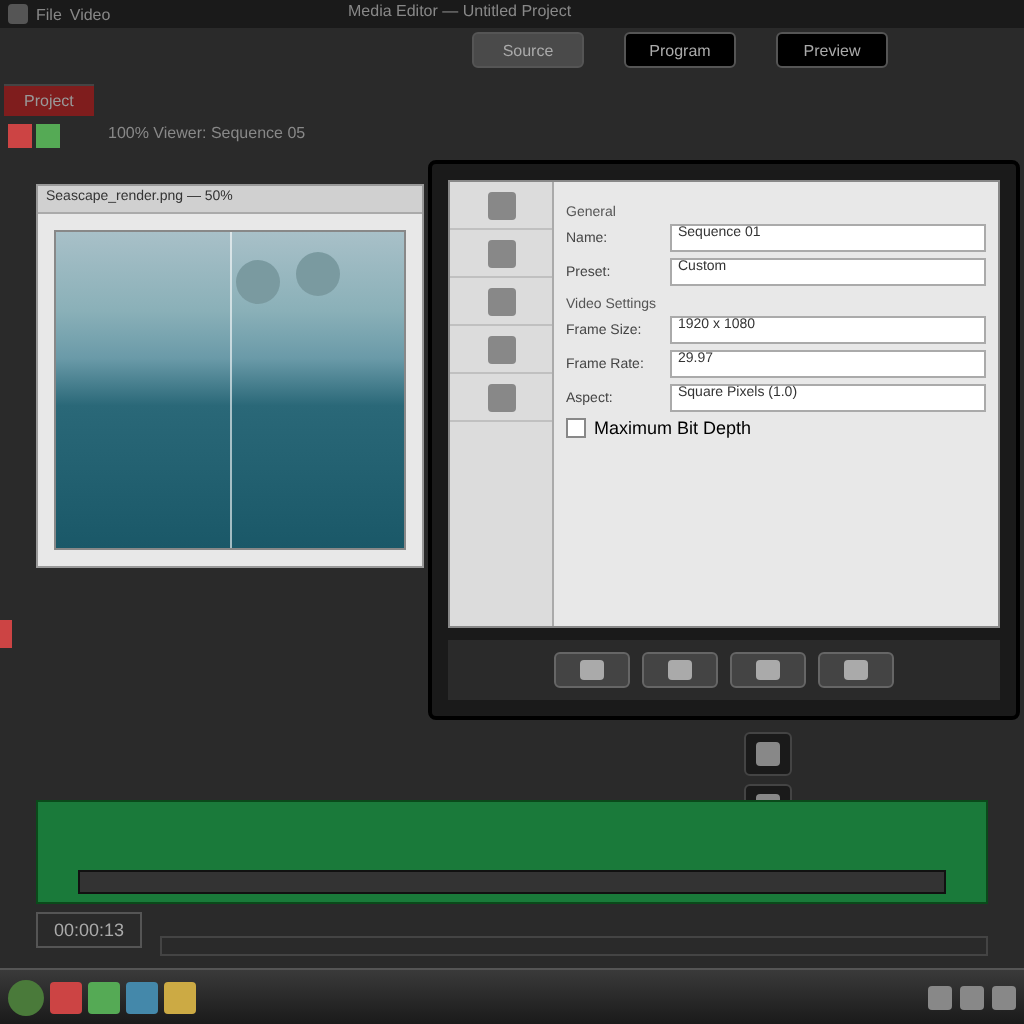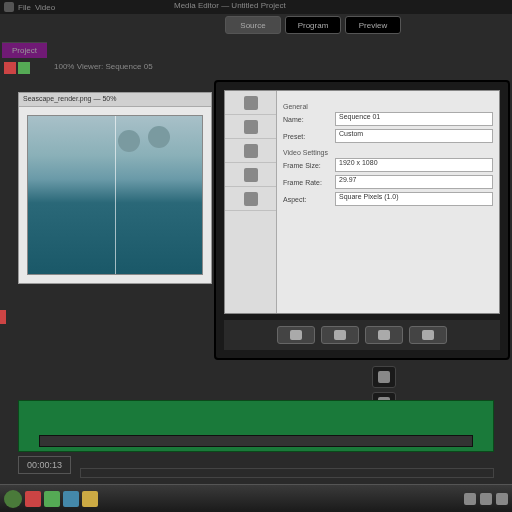--- a/index.html
+++ b/index.html
@@ -1,25 +1,25 @@
 <!DOCTYPE html>
 <html><head>
 <meta charset="utf-8">
 <style>
 *{margin:0;padding:0;box-sizing:border-box;font-family:Arial,sans-serif;font-size:9px}
 body{width:512px;height:512px;background:#2a2a2a;overflow:hidden;position:relative}
 .titlebar{height:14px;background:#1a1a1a;display:flex;align-items:center;padding:0 4px;gap:4px}
 .titlebar-icon{width:10px;height:10px;background:#555;border-radius:2px}
 .titlebar-text{color:#888;font-size:8px}
-.top-buttons{position:absolute;left:225px;top:16px;display:flex;gap:4px}
+.top-buttons{position:absolute;left:236px;top:16px;display:flex;gap:20px}
 .top-btn{width:56px;height:18px;background:#000000;border:1px solid #555;border-radius:3px;display:flex;align-items:center;justify-content:center;color:#aaa;font-size:8px}
 .top-btn.active{background:#4a4a4a}
 .app-title{position:absolute;left:174px;top:1px;color:#888;font-size:8px}
 .tab-row{position:absolute;left:2px;top:42px;display:flex;gap:2px}
-.tab{padding:3px 10px;background:#701a75;color:#999;font-size:8px;border-top:1px solid #444}
+.tab{padding:3px 10px;background:#7f1d1d;color:#999;font-size:8px;border-top:1px solid #444}
 .color-sq{position:absolute;left:4px;top:62px;display:flex;gap:2px}
 .sq{width:12px;height:12px}
 .sq.red{background:#c44}
 .sq.green{background:#5a5}
 .ruler-label{position:absolute;left:54px;top:62px;color:#888;font-size:8px}
 .canvas-window{position:absolute;left:18px;top:92px;width:194px;height:192px;background:#e8e8e8;border:1px solid #999}
 .cw-title{height:14px;background:#d0d0d0;border-bottom:1px solid #aaa;padding:2px 4px;font-size:7px;color:#333}
 .cw-img{margin:8px;width:176px;height:160px;background:linear-gradient(180deg,#a8c0c8 0%,#8ab0b8 25%,#6a9aa8 40%,#2a6878 55%,#1a5868 100%);border:1px solid #888;position:relative}
 .cw-vline{position:absolute;left:50%;top:0;bottom:0;width:1px;background:#fff;opacity:.6}
 .moon{position:absolute;width:22px;height:22px;border-radius:50%;background:#7a9aa0}
@@ -133,20 +133,24 @@
         <div class="field-input">1920 x 1080</div>
       </div>
       <div class="field-row">
         <div class="field-label">Frame Rate:</div>
         <div class="field-input">29.97</div>
       </div>
       <div class="field-row">
         <div class="field-label">Aspect:</div>
         <div class="field-input">Square Pixels (1.0)</div>
       </div>
+      <div class="checkbox-row">
+        <div class="checkbox"></div>
+        <span>Maximum Bit Depth</span>
+      </div>
     </div>
   </div>
   <div class="dialog-footer">
     <div class="fbtn">
         <div class="fbtn-icon"></div>
       </div>
     <div class="fbtn">
         <div class="fbtn-icon"></div>
       </div>
     <div class="fbtn">

